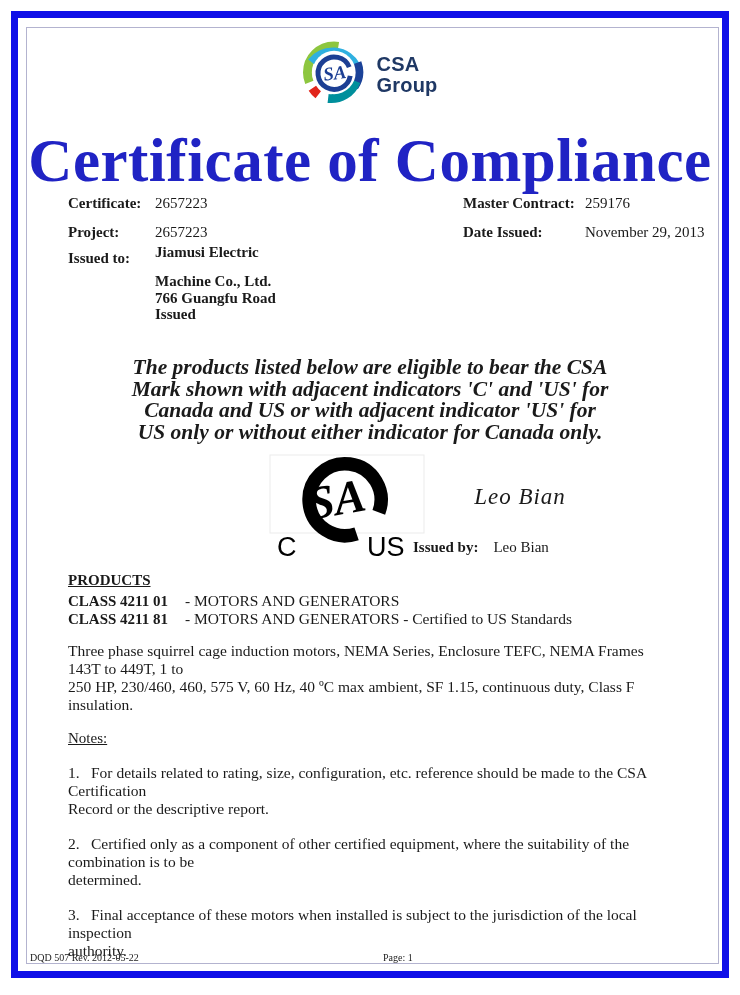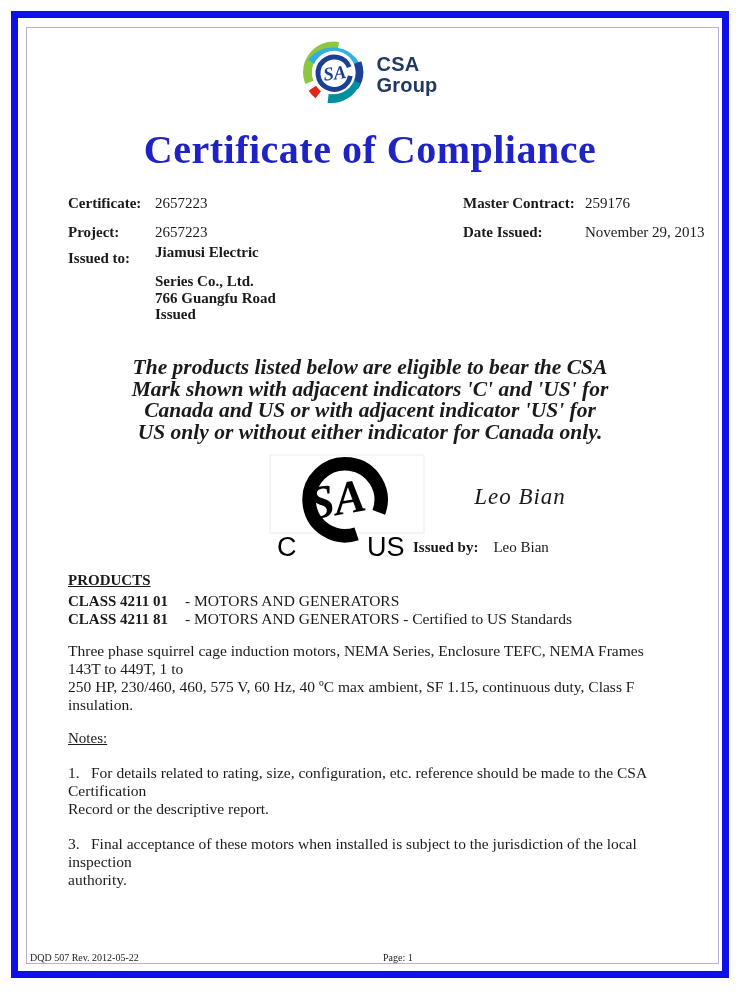--- a/index.html
+++ b/index.html
@@ -9,21 +9,21 @@
   }
   .border-blue{position:absolute;top:11px;left:11px;right:11px;bottom:17px;border:7px solid #0f0fe8;}
   .border-inner{position:absolute;top:27px;left:26px;right:21px;bottom:31px;border:1px solid #b3b3cf;}
 
   
   .logo{position:absolute;top:41px;left:50%;transform:translateX(-50%);display:flex;align-items:center;gap:11px;}
   .logo-text{font-family:"Liberation Sans",sans-serif;font-weight:bold;font-size:20px;line-height:21px;color:#1f3864;letter-spacing:.2px;}
 
   
   .title{position:absolute;top:126px;left:0;width:100%;text-align:center;
-    font-size:40px;font-weight:bold;color:#2023c4;letter-spacing:.5px;}
+    font-size:61px;font-weight:bold;color:#2023c4;letter-spacing:.5px;}
 
   
   .lbl{font-weight:bold;font-size:15px;}
   .val{font-size:15px;}
   .pos{position:absolute;}
 
   .addr{position:absolute;top:273px;left:155px;font-weight:bold;font-size:15px;line-height:16.5px;}
 
   
   .statement{position:absolute;top:357px;left:0;width:100%;text-align:center;
@@ -88,21 +88,21 @@
 
   <span class="pos lbl" style="top:224px;left:68px;">Project:</span>
   <span class="pos val" style="top:224px;left:155px;">2657223</span>
   <span class="pos lbl" style="top:224px;left:463px;">Date Issued:</span>
   <span class="pos val" style="top:224px;left:585px;">November 29, 2013</span>
 
   <span class="pos lbl" style="top:250px;left:68px;">Issued to:</span>
   <span class="pos lbl" style="top:244px;left:155px;">Jiamusi Electric</span>
 
   <div class="addr">
-    <div>Series Co., Ltd.</div>
+    <div>Machine Co., Ltd.</div>
     <div>766 Guangfu Road</div>
     <div>Issued</div>
   </div>
 
   <div class="statement">
     <div>The products listed below are eligible to bear the CSA</div>
     <div>Mark shown with adjacent indicators 'C' and 'US' for</div>
     <div>Canada and US or with adjacent indicator 'US' for</div>
     <div>US only or without either indicator for Canada only.</div>
   </div>
@@ -141,20 +141,24 @@
       <span>250 HP, 230/460, 460, 575 V, 60 Hz, 40 ºC max ambient, SF 1.15, continuous duty, Class F insulation.</span>
     </div>
 
     <div class="notes-h ul" style="font-weight:normal;">Notes:</div>
 
     <p class="note">
       <span class="num">1.</span><span>For details related to rating, size, configuration, etc. reference should be made to the CSA Certification</span><br>
       <span>Record or the descriptive report.</span>
     </p>
     <p class="note">
+      <span class="num">2.</span><span>Certified only as a component of other certified equipment, where the suitability of the combination is to be</span><br>
+      <span>determined.</span>
+    </p>
+    <p class="note">
       <span class="num">3.</span><span>Final acceptance of these motors when installed is subject to the jurisdiction of the local inspection</span><br>
       <span>authority.</span>
     </p>
   </div>
 
   <div class="footer">
     <span class="ref">DQD 507 Rev. 2012-05-22</span>
     <span class="pg">Page: 1</span>
   </div>
 </div>

